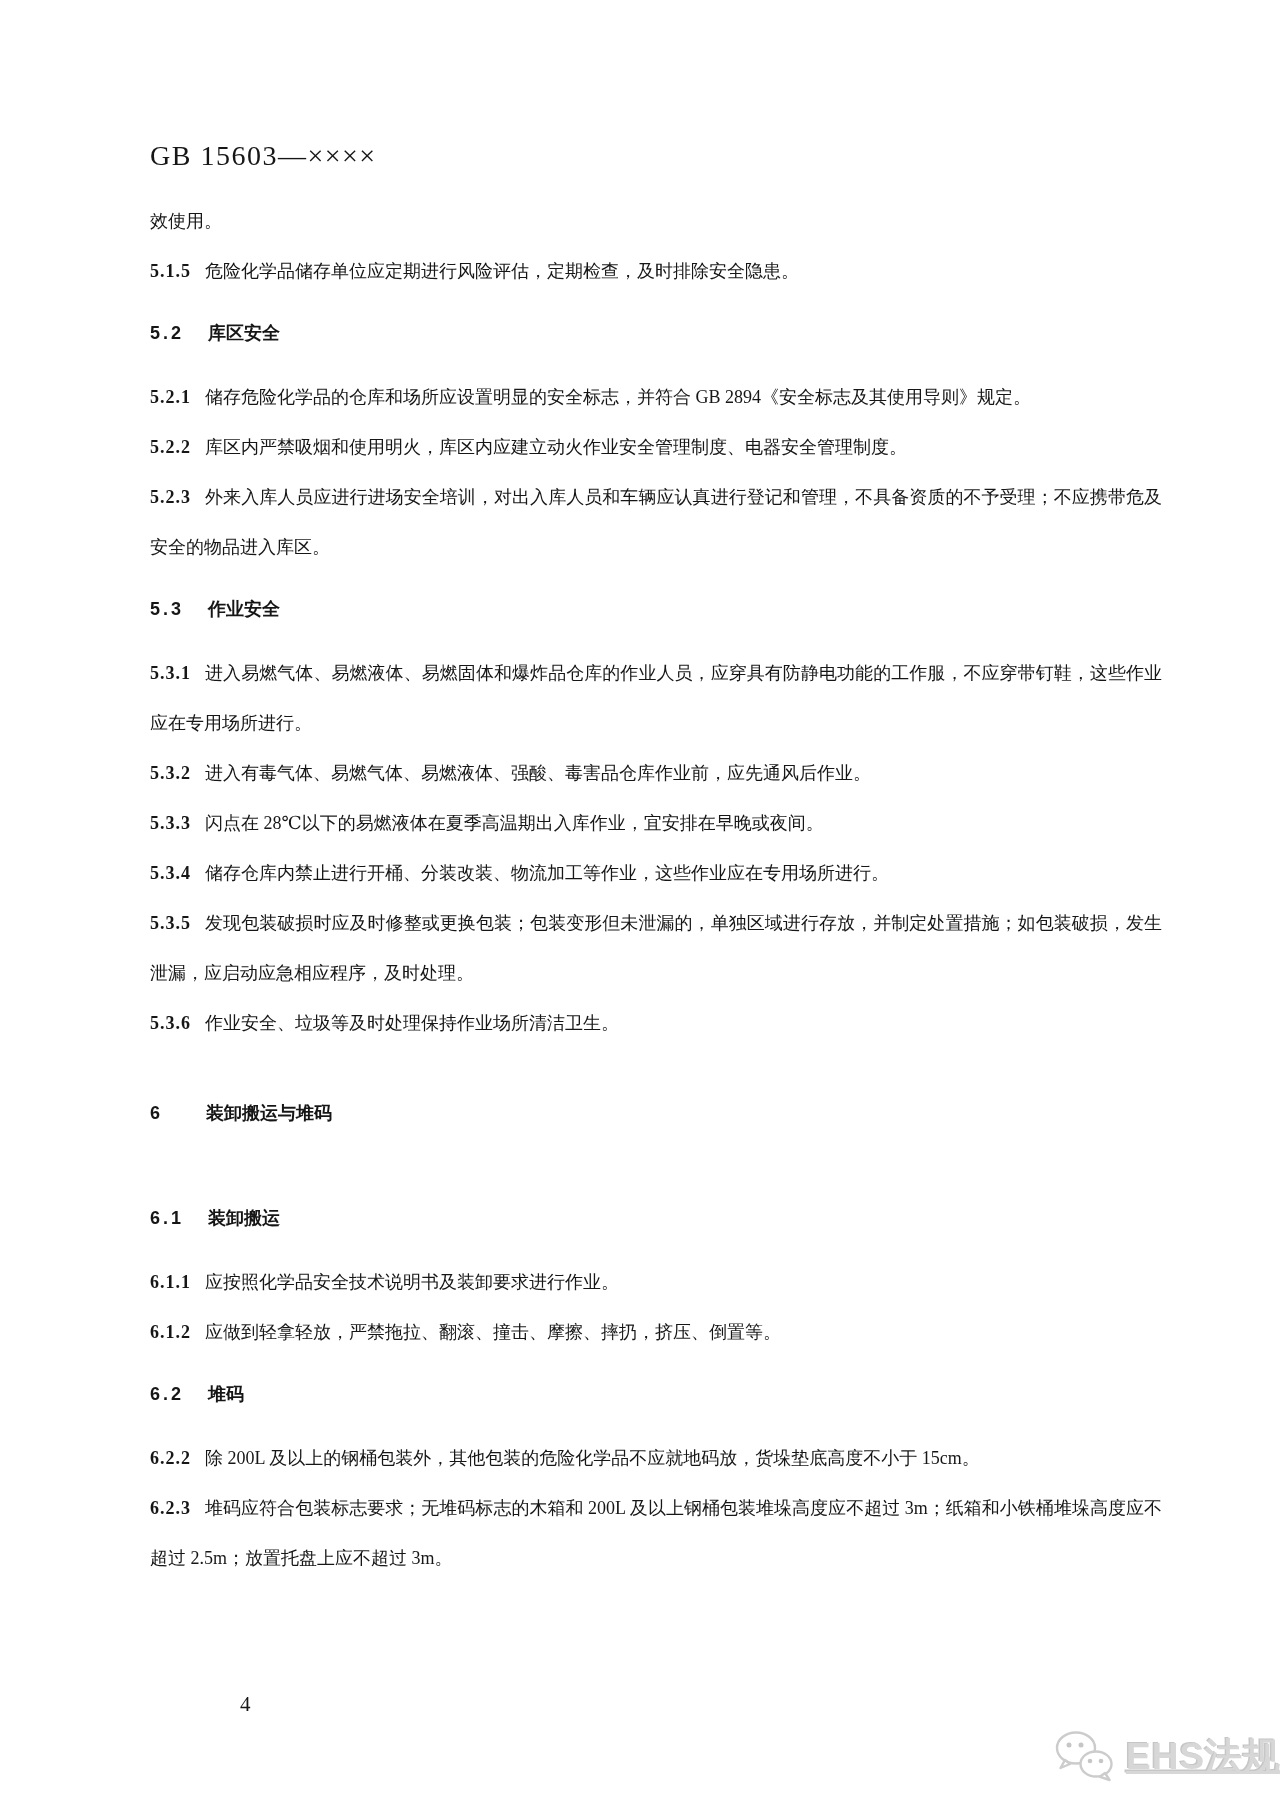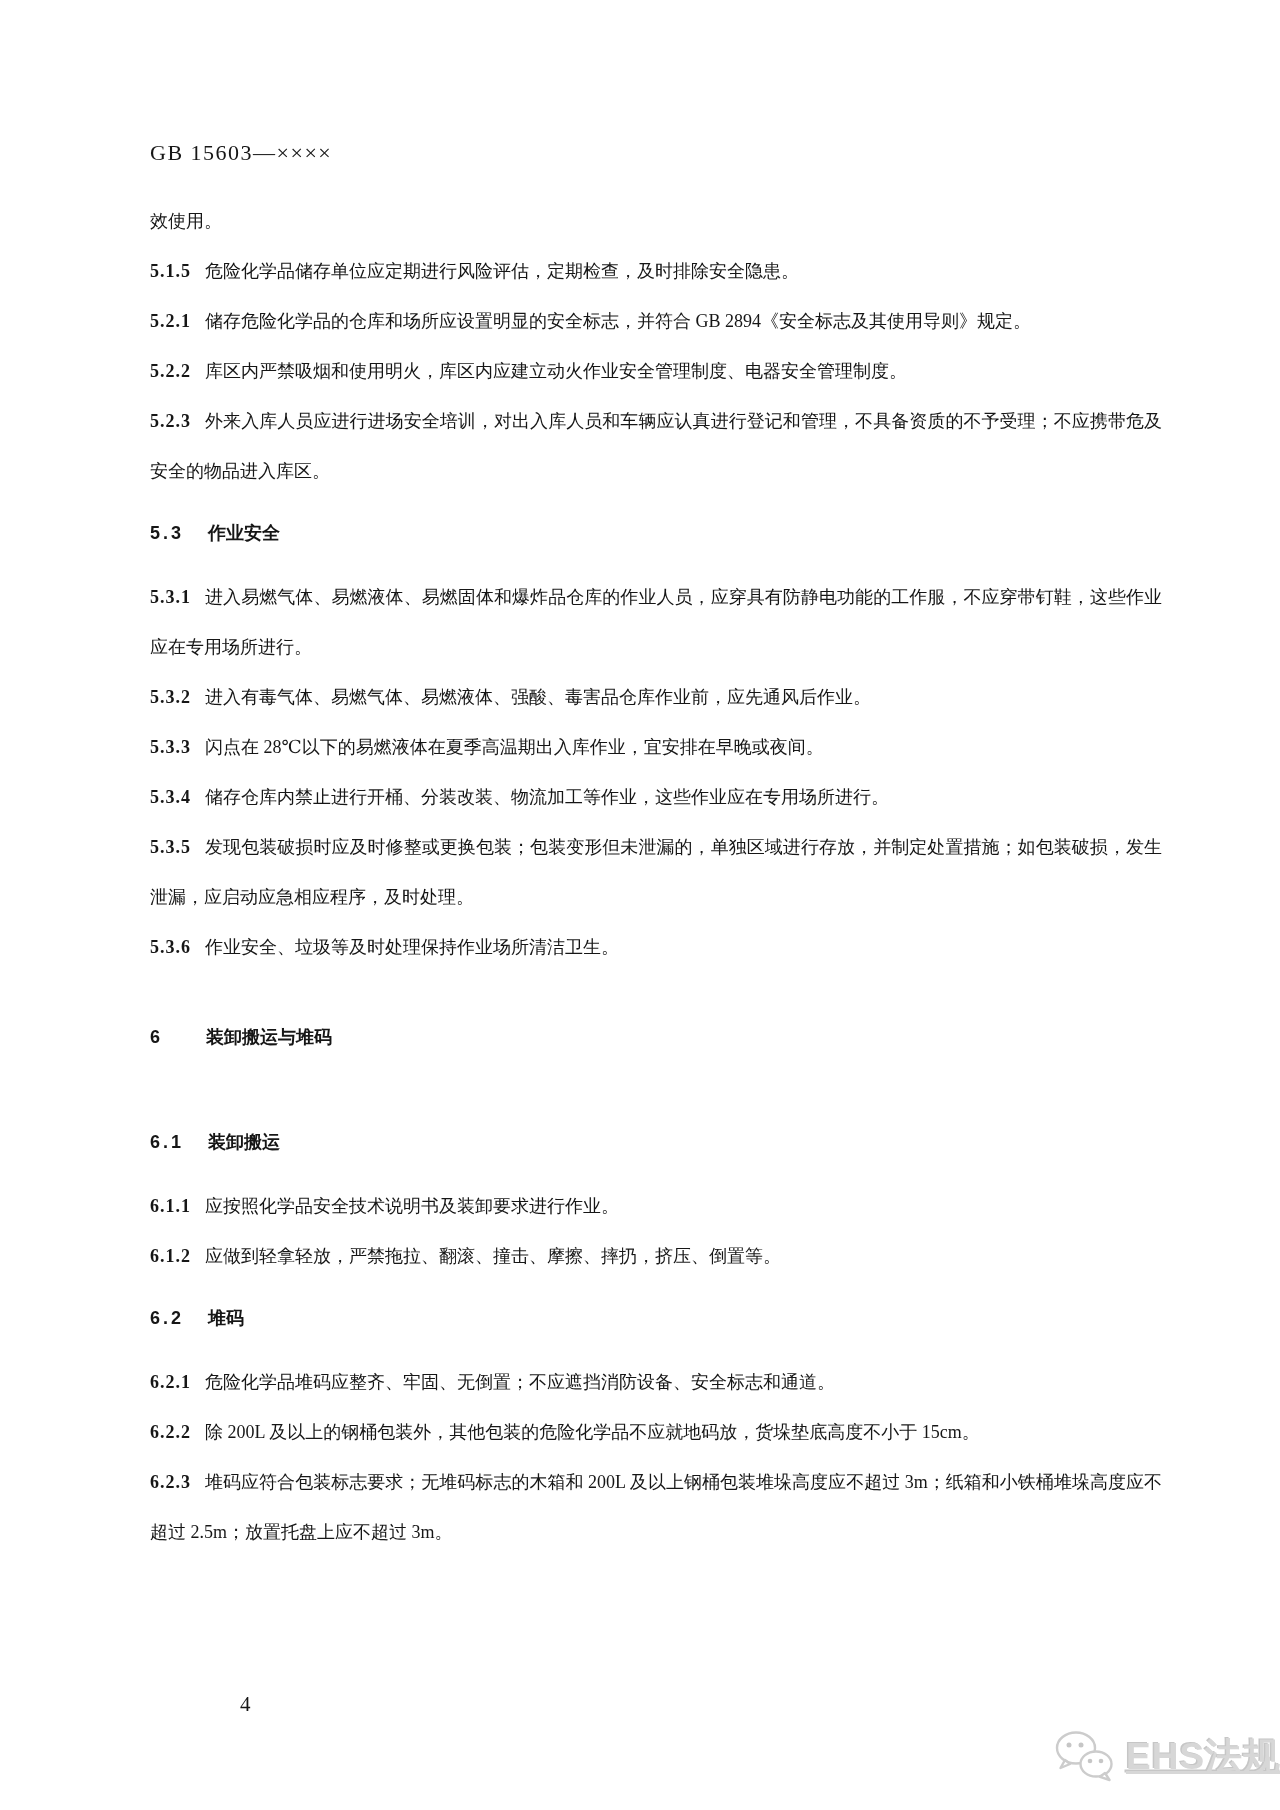--- a/index.html
+++ b/index.html
@@ -8,21 +8,21 @@
     background:#ffffff;
     font-family:"Liberation Serif","DejaVu Serif",serif;
     color:#161616;
     position:relative;
     overflow:hidden;
   }
   .page{position:absolute;inset:0;background:#ffffff;}
 
   .doc-header{
     position:absolute;left:150px;top:140px;
-    font-size:22px;letter-spacing:1.5px;
+    font-size:28px;letter-spacing:1.5px;
     white-space:nowrap;
     font-family:Liberation Serif, serif;
   }
 
   .doc-body{
     position:absolute;left:150px;top:196px;width:1012px;
   }
   .doc-body p{
     margin:0;
     font-size:18px;
@@ -76,36 +76,36 @@
 </head>
 <body>
 
 <div class="page">
 
   <div class="doc-header">GB 15603—××××</div>
 
   <div class="doc-body">
       <p class="body-cont">效使用。</p>
       <p class="clause"><span class="num">5.1.5</span><span>危险化学品储存单位应定期进行风险评估，定期检查，及时排除安全隐患。</span></p>
+      <p class="heading"><span class="num">5.2</span><span>库区安全</span></p>
       <p class="clause"><span class="num">5.2.1</span><span>储存危险化学品的仓库和场所应设置明显的安全标志，并符合 GB 2894《安全标志及其使用导则》规定。</span></p>
       <p class="clause"><span class="num">5.2.2</span><span>库区内严禁吸烟和使用明火，库区内应建立动火作业安全管理制度、电器安全管理制度。</span></p>
       <p class="clause"><span class="num">5.2.3</span><span>外来入库人员应进行进场安全培训，对出入库人员和车辆应认真进行登记和管理，不具备资质的不予受理；不应携带危及安全的物品进入库区。</span></p>
       <p class="heading"><span class="num">5.3</span><span>作业安全</span></p>
       <p class="clause"><span class="num">5.3.1</span><span>进入易燃气体、易燃液体、易燃固体和爆炸品仓库的作业人员，应穿具有防静电功能的工作服，不应穿带钉鞋，这些作业应在专用场所进行。</span></p>
       <p class="clause"><span class="num">5.3.2</span><span>进入有毒气体、易燃气体、易燃液体、强酸、毒害品仓库作业前，应先通风后作业。</span></p>
       <p class="clause"><span class="num">5.3.3</span><span>闪点在 28℃以下的易燃液体在夏季高温期出入库作业，宜安排在早晚或夜间。</span></p>
       <p class="clause"><span class="num">5.3.4</span><span>储存仓库内禁止进行开桶、分装改装、物流加工等作业，这些作业应在专用场所进行。</span></p>
       <p class="clause"><span class="num">5.3.5</span><span>发现包装破损时应及时修整或更换包装；包装变形但未泄漏的，单独区域进行存放，并制定处置措施；如包装破损，发生泄漏，应启动应急相应程序，及时处理。</span></p>
       <p class="clause"><span class="num">5.3.6</span><span>作业安全、垃圾等及时处理保持作业场所清洁卫生。</span></p>
       <p class="chapter"><span class="num">6</span><span>装卸搬运与堆码</span></p>
       <p class="heading"><span class="num">6.1</span><span>装卸搬运</span></p>
       <p class="clause"><span class="num">6.1.1</span><span>应按照化学品安全技术说明书及装卸要求进行作业。</span></p>
       <p class="clause"><span class="num">6.1.2</span><span>应做到轻拿轻放，严禁拖拉、翻滚、撞击、摩擦、摔扔，挤压、倒置等。</span></p>
       <p class="heading"><span class="num">6.2</span><span>堆码</span></p>
-      <p class="clause"><span class="num">6.2.1</span><span>危险化学品堆码应整齐、牢固、无倒置；不应遮挡消防设备、安全标志和通道。</span></p>
       <p class="clause"><span class="num">6.2.2</span><span>除 200L 及以上的钢桶包装外，其他包装的危险化学品不应就地码放，货垛垫底高度不小于 15cm。</span></p>
       <p class="clause"><span class="num">6.2.3</span><span>堆码应符合包装标志要求；无堆码标志的木箱和 200L 及以上钢桶包装堆垛高度应不超过 3m；纸箱和小铁桶堆垛高度应不超过 2.5m；放置托盘上应不超过 3m。</span></p>
     </div>
 
   <div class="page-number">4</div>
 
   <div class="watermark">
     <svg class="wm-icon" width="66" height="62" viewBox="0 0 66 62">
       <g stroke="#cccccc" stroke-width="2.4" fill="#ffffff">
         <ellipse cx="24" cy="22" rx="19" ry="15.5"></ellipse>

